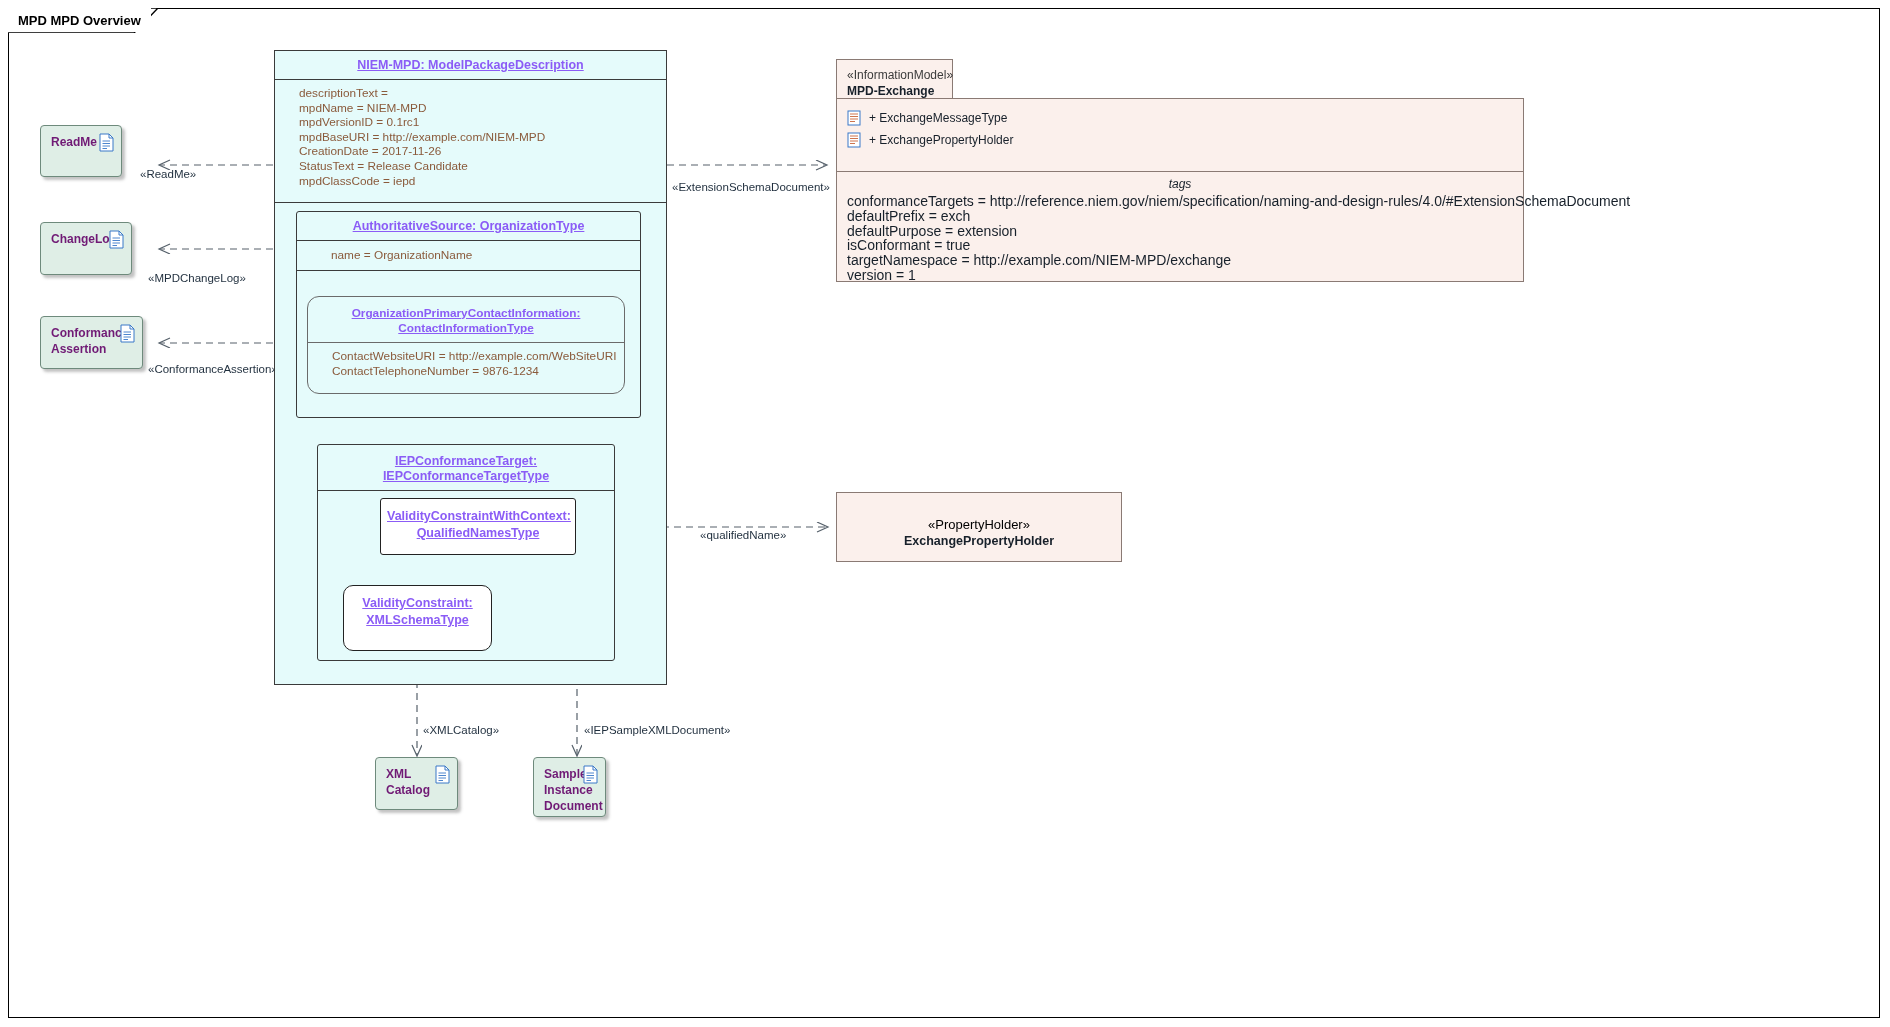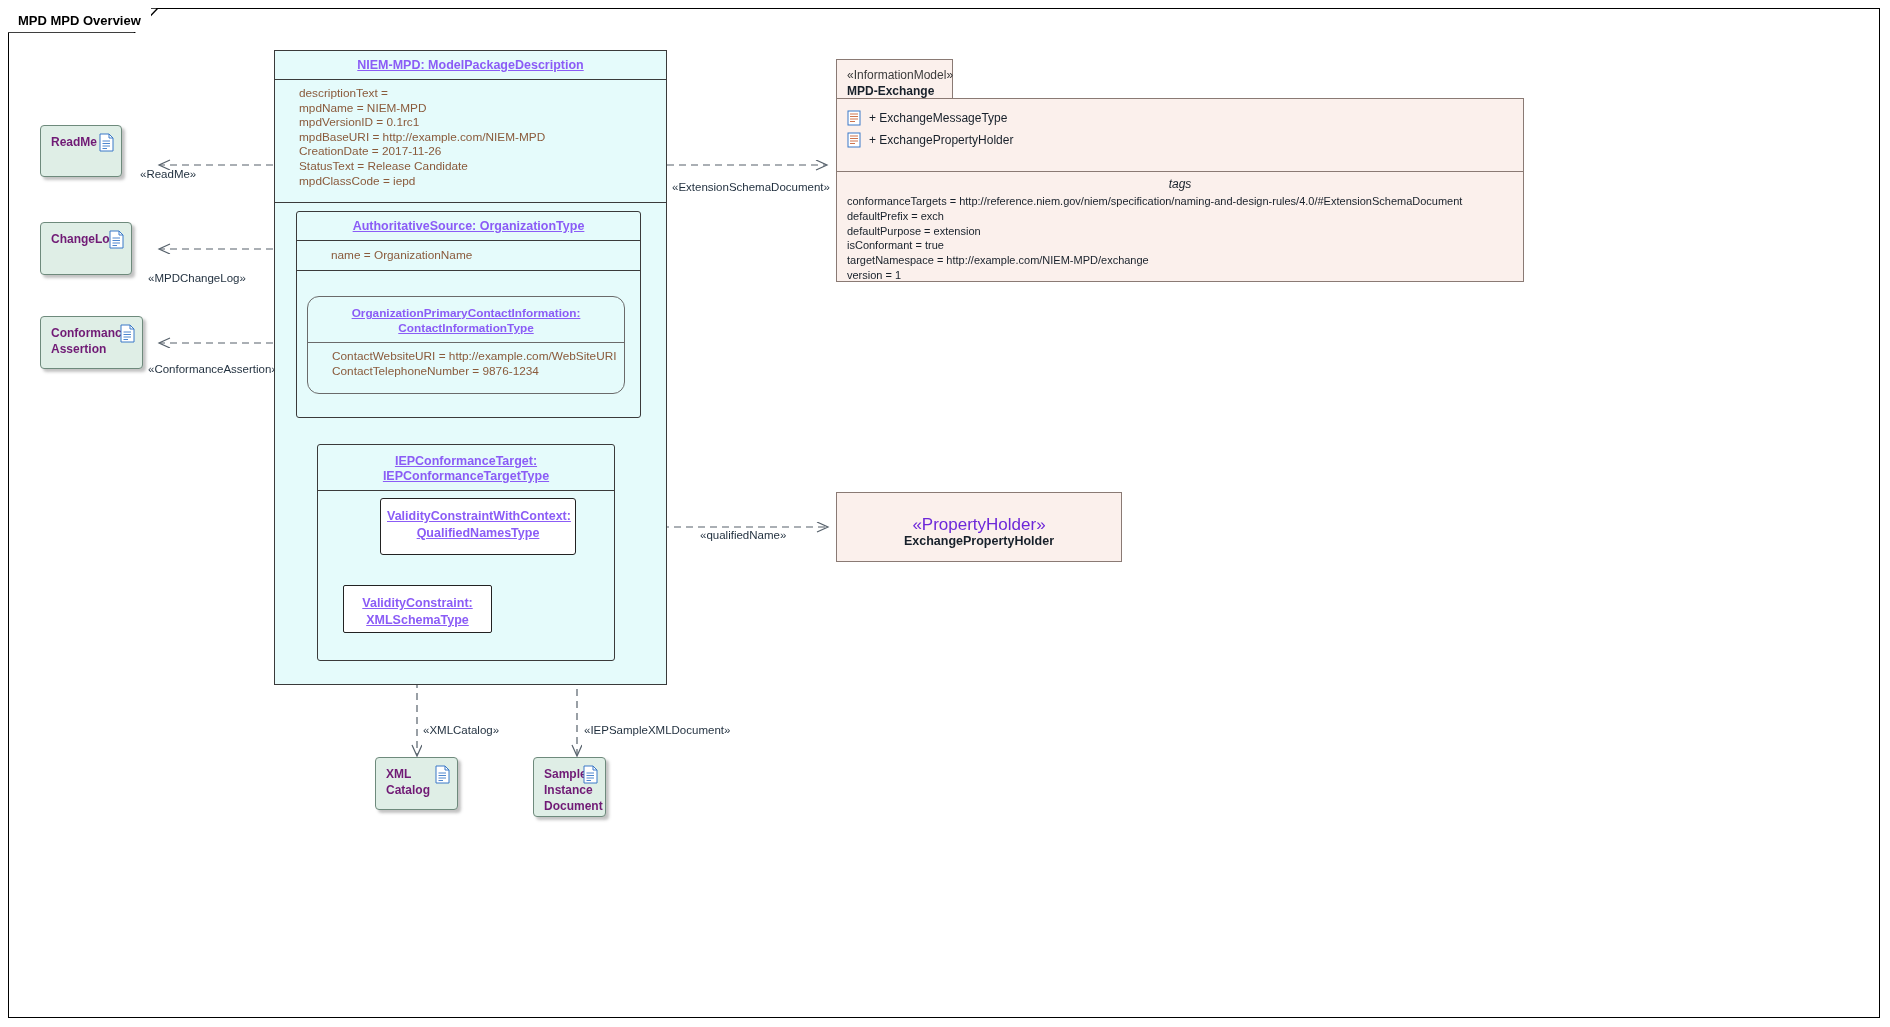--- a/index.html
+++ b/index.html
@@ -134,31 +134,31 @@
   }
   .pkg-op { display: flex; align-items: center; gap: 8px; height: 22px; }
   .tags-head {
     text-align: center;
     font-style: italic;
     font-size: 12px;
     color: #17202a;
     padding: 5px 0 3px 0;
   }
   .tags-list {
-    font-size: 11px;
+    font-size: 14px;
     color: #17202a;
     line-height: 14.8px;
     padding: 0 6px 6px 10px;
   }
   .tags-list div { white-space: nowrap; }
 
   .ph-stereo {
     text-align: center;
-    font-size: 17px;
-    color: #6d28d9;
+    font-size: 13px;
+    color: #000000;
     padding-top: 24px;
     line-height: 16px;
   }
   .ph-name {
     text-align: center;
     font-size: 12.5px;
     color: #17202a;
     font-weight: bold;
     line-height: 17px;
   }
@@ -309,21 +309,21 @@
     <div class="cls-sep"></div>
   </div>
 
   <div class="clsbox white" style="left:380px; top:498px; width:196px; height:57px; border-radius:3px;">
     <div class="cls-title" style="padding-top:9px; line-height:17px;">
       <span class="u">ValidityConstraintWithContext:</span><br>
       <span class="u">QualifiedNamesType</span>
     </div>
   </div>
 
-  <div class="clsbox white" style="left:343px; top:585px; width:149px; height:48px; border-radius:2px;">
+  <div class="clsbox white" style="left:343px; top:585px; width:149px; height:66px; border-radius:10px;">
     <div class="cls-title" style="padding-top:9px; line-height:17px;">
       <span class="u">ValidityConstraint:</span><br>
       <span class="u">XMLSchemaType</span>
     </div>
   </div>
 
   <div class="pkg-tab" style="left:836px; top:59px; width:117px; height:39px;">
     <div class="pkg-stereo">«InformationModel»</div>
     <div class="pkg-name">MPD-Exchange</div>
   </div>

